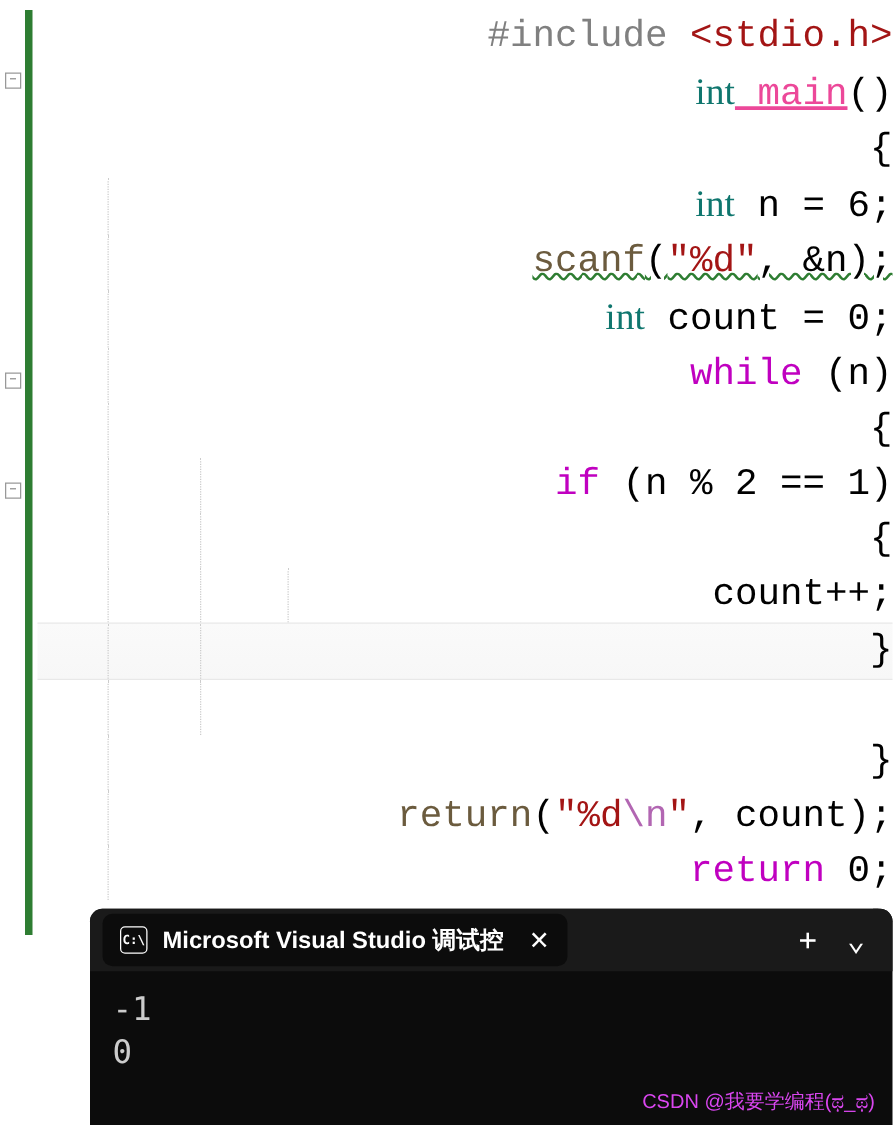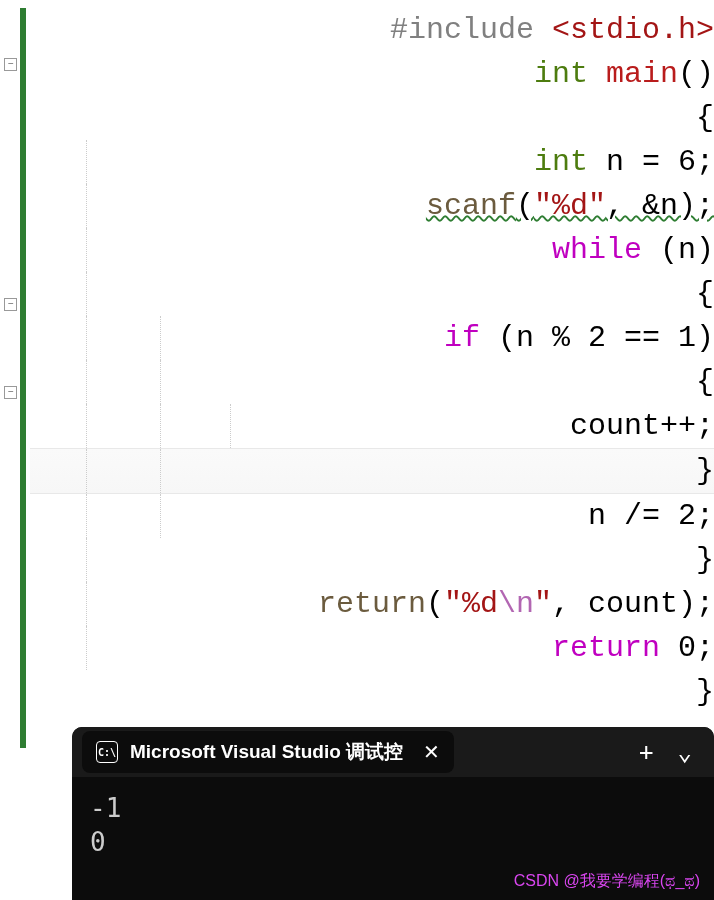--- a/index.html
+++ b/index.html
@@ -45,22 +45,22 @@
       padding-left: 16px;
       text-align: right;
     }
     .guide {
       position: absolute;
       border-left: 1px dotted #ccc;
       top: 0;
       bottom: 0;
     }
     .tok-preproc { color: #808080; }
-    .tok-keyword { color: #4d7c0f; }
-    .tok-ident { color: #b91c1c; }
+    .tok-keyword { color: #0f766e; font-family: Liberation Serif, serif; }
+    .tok-ident { color: #ec4899; text-decoration: underline; }
     .tok-func { color: #6b5b3e; }
     .tok-string { color: #a31515; }
     .tok-escape { color: #b266b2; }
     .tok-return { color: #c000c0; margin-top: 32px; }
     .tok-punct { color: #000000; }
     .tok-angle { color: #a31515; }
     .wavy-underline {
       text-decoration: underline wavy #2e7d32;
       text-decoration-thickness: 1.5px;
     }
@@ -151,34 +151,35 @@
   <div class="code-line"><span class="tok-preproc">#include</span><span class="tok-angle"> &lt;</span><span class="tok-angle">stdio.h</span><span class="tok-angle">&gt;</span></div>
 
   <div class="code-line"><span class="tok-keyword">int</span><span class="tok-ident"> main</span><span class="tok-punct">()</span></div>
 
   <div class="code-line"><span class="tok-punct"> {</span></div>
 
   <div class="code-line"><span class="guide" style="left:56px"></span><span>     </span><span class="tok-keyword">int</span><span class="tok-punct"> n = 6;</span></div>
 
   <div class="code-line"><span class="guide" style="left:56px"></span><span>     </span><span class="tok-func wavy-underline">scanf</span><span class="tok-punct wavy-underline">(</span><span class="tok-string wavy-underline">"%d"</span><span class="tok-punct wavy-underline">, &amp;n);</span></div>
 
+  <div class="code-line"><span class="guide" style="left:56px"></span><span>     </span><span class="tok-keyword">int</span><span class="tok-punct"> count = 0;</span></div>
 
   <div class="code-line"><span class="guide" style="left:56px"></span><span>     </span><span class="tok-return">while</span><span class="tok-punct"> (n)</span></div>
 
   <div class="code-line"><span class="guide" style="left:56px"></span><span>     </span><span class="tok-punct"> {</span></div>
 
   <div class="code-line"><span class="guide" style="left:56px"></span><span class="guide" style="left:130px"></span><span>         </span><span class="tok-return">if</span><span class="tok-punct"> (n % 2 == 1)</span></div>
 
   <div class="code-line"><span class="guide" style="left:56px"></span><span class="guide" style="left:130px"></span><span>          </span><span class="tok-punct">{</span></div>
 
   <div class="code-line"><span class="guide" style="left:56px"></span><span class="guide" style="left:130px"></span><span class="guide" style="left:200px"></span><span>             </span><span class="tok-punct">count++;</span></div>
 
   <div class="code-line current-line-hl"><span class="guide" style="left:56px"></span><span class="guide" style="left:130px"></span><span>          </span><span class="tok-punct">}</span></div>
 
-  <div class="code-line"><span class="guide" style="left:56px"></span><span class="guide" style="left:130px"></span><span>         </span><span class="tok-punct">n /= 2;</span></div>
+  <div class="code-line"><span class="guide" style="left:56px"></span><span class="guide" style="left:130px"></span><span>         </span></div>
 
   <div class="code-line"><span class="guide" style="left:56px"></span><span>     </span><span class="tok-punct"> }</span></div>
 
   <div class="code-line"><span class="guide" style="left:56px"></span><span>     </span><span class="tok-func">return</span><span class="tok-punct">(</span><span class="tok-string">"%d</span><span class="tok-escape">\n</span><span class="tok-string">"</span><span class="tok-punct">, count);</span></div>
 
   <div class="code-line"><span class="guide" style="left:56px"></span><span>     </span><span class="tok-return">return</span><span class="tok-punct"> 0;</span></div>
 
   <div class="code-line"><span class="tok-punct"> }</span></div>
 </div>
 

